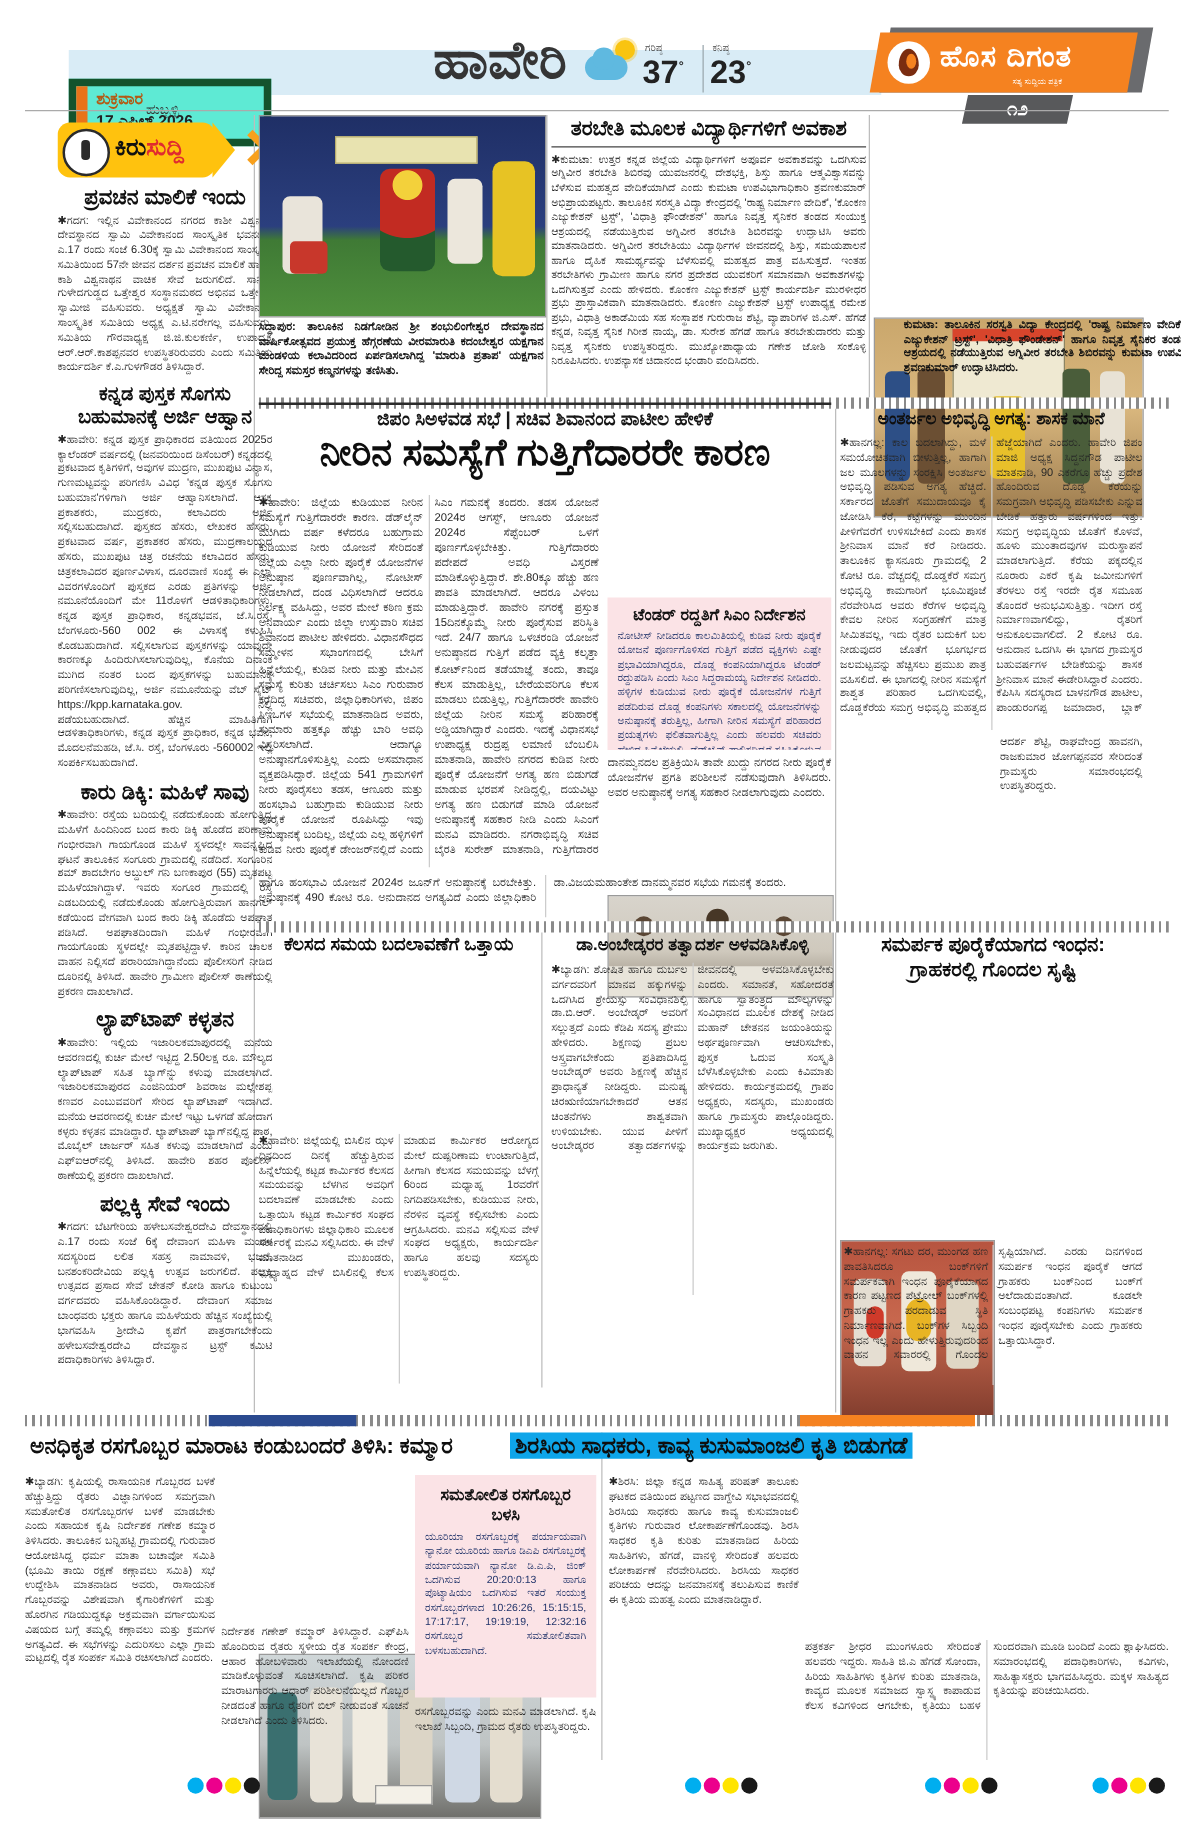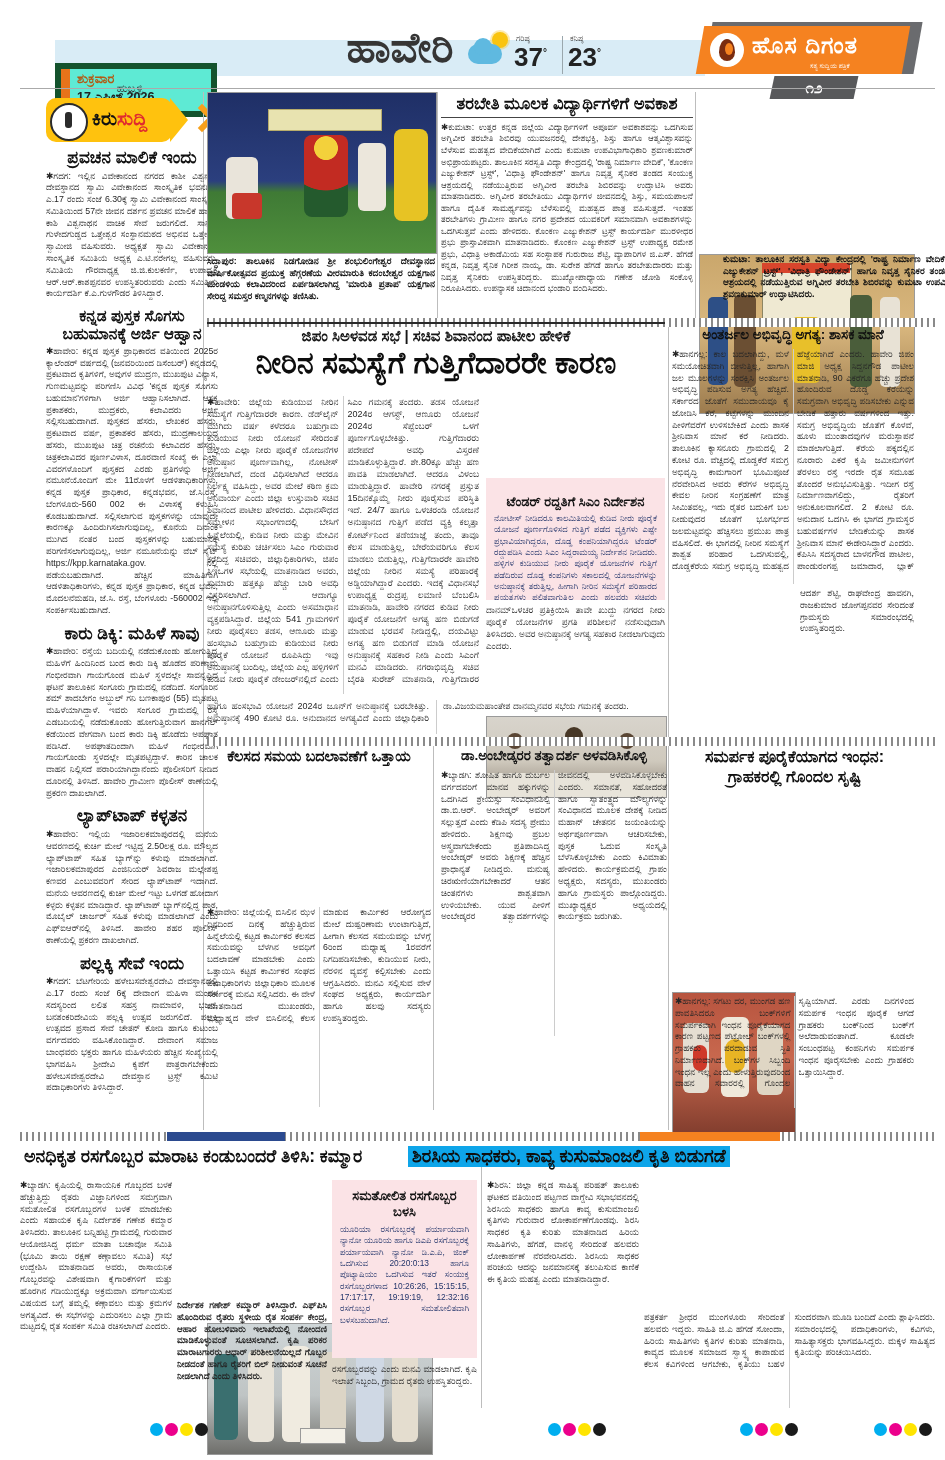--- a/index.html
+++ b/index.html
@@ -148,25 +148,25 @@
 
   <div class="abs k-body cols2" style="left:207px;top:396px;width:272px;height:298px;font-size:9px;">✱ಹಾವೇರಿ: ಜಿಲ್ಲೆಯ ಕುಡಿಯುವ ನೀರಿನ ಸಮಸ್ಯೆಗೆ ಗುತ್ತಿಗೆದಾರರೇ ಕಾರಣ. ಡೆಡ್‌ಲೈನ್ ಮುಗಿದು ವರ್ಷ ಕಳೆದರೂ ಬಹುಗ್ರಾಮ ಕುಡಿಯುವ ನೀರು ಯೋಜನೆ ಸೇರಿದಂತೆ ಜಿಲ್ಲೆಯ ಎಲ್ಲಾ ನೀರು ಪೂರೈಕೆ ಯೋಜನೆಗಳ ಅನುಷ್ಠಾನ ಪೂರ್ಣವಾಗಿಲ್ಲ, ನೋಟೀಸ್ ನೀಡಲಾಗಿದೆ, ದಂಡ ವಿಧಿಸಲಾಗಿದೆ ಆದರೂ ನಿರ್ಲಕ್ಷ್ಯ ವಹಿಸಿದ್ದು, ಅವರ ಮೇಲೆ ಕಠಿಣ ಕ್ರಮ ಅನಿವಾರ್ಯ ಎಂದು ಜಿಲ್ಲಾ ಉಸ್ತುವಾರಿ ಸಚಿವ ಶಿವಾನಂದ ಪಾಟೀಲ ಹೇಳಿದರು. ವಿಧಾನಸೌಧದ ಸಮ್ಮೇಳನ ಸಭಾಂಗಣದಲ್ಲಿ ಬೇಸಿಗೆ ಹಿನ್ನೆಲೆಯಲ್ಲಿ, ಕುಡಿವ ನೀರು ಮತ್ತು ಮೇವಿನ ಸಮಸ್ಯೆ ಕುರಿತು ಚರ್ಚಿಸಲು ಸಿಎಂ ಗುರುವಾರ ಕರೆದಿದ್ದ ಸಚಿವರು, ಜಿಲ್ಲಾಧಿಕಾರಿಗಳು, ಜಿಪಂ ಸಿಇಒಗಳ ಸಭೆಯಲ್ಲಿ ಮಾತನಾಡಿದ ಅವರು, ಸುಮಾರು ಹತ್ತಕ್ಕೂ ಹೆಚ್ಚು ಬಾರಿ ಅವಧಿ ವಿಸ್ತರಿಸಲಾಗಿದೆ. ಆದಾಗ್ಯೂ ಅನುಷ್ಠಾನಗೊಳಿಸುತ್ತಿಲ್ಲ ಎಂದು ಅಸಮಾಧಾನ ವ್ಯಕ್ತಪಡಿಸಿದ್ದಾರೆ. ಜಿಲ್ಲೆಯ 541 ಗ್ರಾಮಗಳಿಗೆ ನೀರು ಪೂರೈಸಲು ತಡಸ, ಆಣೂರು ಮತ್ತು ಹಂಸಭಾವಿ ಬಹುಗ್ರಾಮ ಕುಡಿಯುವ ನೀರು ಪೂರೈಕೆ ಯೋಜನೆ ರೂಪಿಸಿದ್ದು ಇವು ಅನುಷ್ಠಾನಕ್ಕೆ ಬಂದಿಲ್ಲ, ಜಿಲ್ಲೆಯ ಎಲ್ಲ ಹಳ್ಳಿಗಳಿಗೆ ಕುಡಿವ ನೀರು ಪೂರೈಕೆ ಡೇಂಜರ್‌ನಲ್ಲಿದೆ ಎಂದು ಸಿಎಂ ಗಮನಕ್ಕೆ ತಂದರು. ತಡಸ ಯೋಜನೆ 2024ರ ಆಗಸ್ಟ್, ಆಣೂರು ಯೋಜನೆ 2024ರ ಸೆಪ್ಟೆಂಬರ್ ಒಳಗೆ ಪೂರ್ಣಗೊಳ್ಳಬೇಕಿತ್ತು. ಗುತ್ತಿಗೆದಾರರು ಪದೇಪದೆ ಅವಧಿ ವಿಸ್ತರಣೆ ಮಾಡಿಕೊಳ್ಳುತ್ತಿದ್ದಾರೆ. ಶೇ.80ಕ್ಕೂ ಹೆಚ್ಚು ಹಣ ಪಾವತಿ ಮಾಡಲಾಗಿದೆ. ಆದರೂ ವಿಳಂಬ ಮಾಡುತ್ತಿದ್ದಾರೆ. ಹಾವೇರಿ ನಗರಕ್ಕೆ ಪ್ರಸ್ತುತ 15ದಿನಕ್ಕೊಮ್ಮೆ ನೀರು ಪೂರೈಸುವ ಪರಿಸ್ಥಿತಿ ಇದೆ. 24/7 ಹಾಗೂ ಒಳಚರಂಡಿ ಯೋಜನೆ ಅನುಷ್ಠಾನದ ಗುತ್ತಿಗೆ ಪಡೆದ ವ್ಯಕ್ತಿ ಕಲ್ಕತ್ತಾ ಕೋರ್ಟ್‌ನಿಂದ ತಡೆಯಾಜ್ಞೆ ತಂದು, ತಾವೂ ಕೆಲಸ ಮಾಡುತ್ತಿಲ್ಲ, ಬೇರೆಯವರಿಗೂ ಕೆಲಸ ಮಾಡಲು ಬಿಡುತ್ತಿಲ್ಲ, ಗುತ್ತಿಗೆದಾರರೇ ಹಾವೇರಿ ಜಿಲ್ಲೆಯ ನೀರಿನ ಸಮಸ್ಯೆ ಪರಿಹಾರಕ್ಕೆ ಅಡ್ಡಿಯಾಗಿದ್ದಾರೆ ಎಂದರು. ಇದಕ್ಕೆ ವಿಧಾನಸಭೆ ಉಪಾಧ್ಯಕ್ಷ ರುದ್ರಪ್ಪ ಲಮಾಣಿ ಬೆಂಬಲಿಸಿ ಮಾತನಾಡಿ, ಹಾವೇರಿ ನಗರದ ಕುಡಿವ ನೀರು ಪೂರೈಕೆ ಯೋಜನೆಗೆ ಅಗತ್ಯ ಹಣ ಬಿಡುಗಡೆ ಮಾಡುವ ಭರವಸೆ ನೀಡಿದ್ದಲ್ಲಿ, ದಯವಿಟ್ಟು ಅಗತ್ಯ ಹಣ ಬಿಡುಗಡೆ ಮಾಡಿ ಯೋಜನೆ ಅನುಷ್ಠಾನಕ್ಕೆ ಸಹಕಾರ ನೀಡಿ ಎಂದು ಸಿಎಂಗೆ ಮನವಿ ಮಾಡಿದರು. ನಗರಾಭಿವೃದ್ಧಿ ಸಚಿವ ಬೈರತಿ ಸುರೇಶ್ ಮಾತನಾಡಿ, ಗುತ್ತಿಗೆದಾರರ ಬಗ್ಗೆ ಸಚಿವ ಶಿವಾನಂದ ಪಾಟೀಲರ ಅಭಿಪ್ರಾಯ ಸರಿ ಇದೆ. ಕೆಲವು ದೊಡ್ಡ ಕಂಪನಿಗಳು ರಾಜ್ಯದ ಹಲವು ಯೋಜನೆಗಳ ಗುತ್ತಿಗೆ ಪಡೆದುಕೊಂಡಿವೆ, ಆದರೆ ಕಾಲಮಿತಿಯಲ್ಲಿ ಪೂರ್ಣಗೊಳಿಸುತ್ತಿಲ್ಲ, ಪ್ರಶ್ನೆ ಮಾಡಿದರೆ ಎಲ್ಲೆಲ್ಲಿಂದಲೋ ಫೋನ್ ಕರೆ ಮಾಡಿಸಿ ಒತ್ತಡ ತರುತ್ತಿದ್ದಾರೆ ಎಂದರು.</div>
 
   <div class="abs photo" style="left:486px;top:394px;width:179px;height:80px;background:linear-gradient(180deg,#d8d4cc 0%,#cfc9bd 55%,#8f8578 100%);">
     <div class="abs" style="left:0;bottom:0;width:179px;height:24px;background:#e8e4da;"></div>
     <div class="abs" style="left:20px;top:16px;width:16px;height:16px;border-radius:50%;background:#5a4634;"></div>
     <div class="abs" style="left:78px;top:10px;width:18px;height:18px;border-radius:50%;background:#473726;"></div>
     <div class="abs" style="left:132px;top:16px;width:16px;height:16px;border-radius:50%;background:#5a4634;"></div>
   </div>
 
-  <div class="abs pinkbox" style="left:486px;top:478px;width:179px;height:122px;padding:16px 8px;box-sizing:border-box;">
+  <div class="abs pinkbox" style="left:486px;top:478px;width:179px;height:122px;padding:6px 8px;box-sizing:border-box;">
     <div class="bx-title" style="font-size:13px;">ಟೆಂಡರ್ ರದ್ದತಿಗೆ ಸಿಎಂ ನಿರ್ದೇಶನ</div>
     <div class="bx-body" style="font-size:8.4px;margin-top:3px;">ನೋಟೀಸ್ ನೀಡಿದರೂ ಕಾಲಮಿತಿಯಲ್ಲಿ ಕುಡಿವ ನೀರು ಪೂರೈಕೆ ಯೋಜನೆ ಪೂರ್ಣಗೊಳಿಸದ ಗುತ್ತಿಗೆ ಪಡೆದ ವ್ಯಕ್ತಿಗಳು ಎಷ್ಟೇ ಪ್ರಭಾವಿಯಾಗಿದ್ದರೂ, ದೊಡ್ಡ ಕಂಪನಿಯಾಗಿದ್ದರೂ ಟೆಂಡರ್ ರದ್ದುಪಡಿಸಿ ಎಂದು ಸಿಎಂ ಸಿದ್ದರಾಮಯ್ಯ ನಿರ್ದೇಶನ ನೀಡಿದರು. ಹಳ್ಳಿಗಳ ಕುಡಿಯುವ ನೀರು ಪೂರೈಕೆ ಯೋಜನೆಗಳ ಗುತ್ತಿಗೆ ಪಡೆದಿರುವ ದೊಡ್ಡ ಕಂಪನಿಗಳು ಸಕಾಲದಲ್ಲಿ ಯೋಜನೆಗಳನ್ನು ಅನುಷ್ಠಾನಕ್ಕೆ ತರುತ್ತಿಲ್ಲ, ಹೀಗಾಗಿ ನೀರಿನ ಸಮಸ್ಯೆಗೆ ಪರಿಹಾರದ ಪ್ರಯತ್ನಗಳು ಫಲಿತವಾಗುತ್ತಿಲ್ಲ ಎಂದು ಹಲವರು ಸಚಿವರು ಹೇಳಿದ ಹಿನ್ನೆಲೆಯಲ್ಲಿ, ಡೆಡ್‌ಲೈನ್ ಪಾಲಿಸದಿದ್ದರೆ ಸಹಿಸಿಕೊಳ್ಳುವ ಅಗತ್ಯವಿಲ್ಲ ಎಂದು ಸಿಎಂ ಹೇಳಿದರು.</div>
   </div>
-  <div class="abs k-body" style="left:486px;top:604px;width:179px;height:90px;font-size:9px;">ದಾನಮ್ಒಳಚರ ಪ್ರತಿಕ್ರಿಯಿಸಿ ತಾವೇ ಖುದ್ದು ನಗರದ ನೀರು ಪೂರೈಕೆ ಯೋಜನೆಗಳ ಪ್ರಗತಿ ಪರಿಶೀಲನೆ ನಡೆಸುವುದಾಗಿ ತಿಳಿಸಿದರು. ಅವರ ಅನುಷ್ಠಾನಕ್ಕೆ ಅಗತ್ಯ ಸಹಕಾರ ನೀಡಲಾಗುವುದು ಎಂದರು.</div>
+  <div class="abs k-body" style="left:486px;top:604px;width:179px;height:90px;font-size:9px;">ದಾನಮ್ವನದಲ ಪ್ರತಿಕ್ರಿಯಿಸಿ ತಾವೇ ಖುದ್ದು ನಗರದ ನೀರು ಪೂರೈಕೆ ಯೋಜನೆಗಳ ಪ್ರಗತಿ ಪರಿಶೀಲನೆ ನಡೆಸುವುದಾಗಿ ತಿಳಿಸಿದರು. ಅವರ ಅನುಷ್ಠಾನಕ್ಕೆ ಅಗತ್ಯ ಸಹಕಾರ ನೀಡಲಾಗುವುದು ಎಂದರು.</div>
 
   <div class="abs k-body cols2" style="left:207px;top:700px;width:458px;height:34px;column-gap:14px;font-size:9px;">ಹಾಗೂ ಹಂಸಭಾವಿ ಯೋಜನೆ 2024ರ ಜೂನ್‌ಗೆ ಅನುಷ್ಠಾನಕ್ಕೆ ಬರಬೇಕಿತ್ತು. ಅನುಷ್ಠಾನಕ್ಕೆ 490 ಕೋಟಿ ರೂ. ಅನುದಾನದ ಅಗತ್ಯವಿದೆ ಎಂದು ಜಿಲ್ಲಾಧಿಕಾರಿ ಡಾ.ವಿಜಯಮಹಾಂತೇಶ ದಾನಮ್ಮನವರ ಸಭೆಯ ಗಮನಕ್ಕೆ ತಂದರು.</div>
 
   <div class="abs ticks" style="left:207px;top:737px;width:728px;"></div>
 
   <div class="abs nowrap" style="left:672px;top:327px;width:242px;text-align:center;font-size:13.5px;font-weight:900;color:#0f0f0f;">ಅಂತರ್ಜಲ ಅಭಿವೃದ್ಧಿ ಅಗತ್ಯ: ಶಾಸಕ ಮಾನೆ</div>
   <div class="abs k-body cols2" style="left:672px;top:349px;width:242px;height:235px;column-gap:8px;">✱ಹಾನಗಲ್ಲ: ಕಾಲ ಬದಲಾಗಿದ್ದು, ಮಳೆ ಸಮಯೋಚಿತವಾಗಿ ಬೀಳುತ್ತಿಲ್ಲ, ಹಾಗಾಗಿ ಜಲ ಮೂಲಗಳನ್ನು ಸಂರಕ್ಷಿಸಿ ಅಂತರ್ಜಲ ಅಭಿವೃದ್ಧಿ ಪಡಿಸುವ ಅಗತ್ಯ ಹೆಚ್ಚಿದೆ. ಸರ್ಕಾರದ ಜೊತೆಗೆ ಸಮುದಾಯವೂ ಕೈ ಜೋಡಿಸಿ ಕೆರೆ, ಕಟ್ಟೆಗಳನ್ನು ಮುಂದಿನ ಪೀಳಿಗೆವರೆಗೆ ಉಳಿಸಬೇಕಿದೆ ಎಂದು ಶಾಸಕ ಶ್ರೀನಿವಾಸ ಮಾನೆ ಕರೆ ನೀಡಿದರು. ತಾಲೂಕಿನ ಕ್ಯಾಸನೂರು ಗ್ರಾಮದಲ್ಲಿ 2 ಕೋಟಿ ರೂ. ವೆಚ್ಚದಲ್ಲಿ ದೊಡ್ಡಕೆರೆ ಸಮಗ್ರ ಅಭಿವೃದ್ಧಿ ಕಾಮಗಾರಿಗೆ ಭೂಮಿಪೂಜೆ ನೆರವೇರಿಸಿದ ಅವರು ಕೆರೆಗಳ ಅಭಿವೃದ್ಧಿ ಕೇವಲ ನೀರಿನ ಸಂಗ್ರಹಣೆಗೆ ಮಾತ್ರ ಸೀಮಿತವಲ್ಲ, ಇದು ರೈತರ ಬದುಕಿಗೆ ಬಲ ನೀಡುವುದರ ಜೊತೆಗೆ ಭೂಗರ್ಭದ ಜಲಮಟ್ಟವನ್ನು ಹೆಚ್ಚಿಸಲು ಪ್ರಮುಖ ಪಾತ್ರ ವಹಿಸಲಿದೆ. ಈ ಭಾಗದಲ್ಲಿ ನೀರಿನ ಸಮಸ್ಯೆಗೆ ಶಾಶ್ವತ ಪರಿಹಾರ ಒದಗಿಸುವಲ್ಲಿ, ದೊಡ್ಡಕೆರೆಯ ಸಮಗ್ರ ಅಭಿವೃದ್ಧಿ ಮಹತ್ವದ ಹೆಜ್ಜೆಯಾಗಿದೆ ಎಂದರು. ಹಾವೇರಿ ಜಿಪಂ ಮಾಜಿ ಅಧ್ಯಕ್ಷ ಸಿದ್ದನಗೌಡ ಪಾಟೀಲ ಮಾತನಾಡಿ, 90 ಎಕರೆಗೂ ಹೆಚ್ಚು ಪ್ರದೇಶ ಹೊಂದಿರುವ ದೊಡ್ಡ ಕೆರೆಯನ್ನು ಸಮಗ್ರವಾಗಿ ಅಭಿವೃದ್ಧಿ ಪಡಿಸಬೇಕು ಎನ್ನುವ ಬೇಡಿಕೆ ಹತ್ತಾರು ವರ್ಷಗಳಿಂದ ಇತ್ತು. ಸಮಗ್ರ ಅಭಿವೃದ್ಧಿಯ ಜೊತೆಗೆ ಕೊಳವೆ, ಹೂಳು ಮುಂತಾದವುಗಳ ಮರುಸ್ಥಾಪನೆ ಮಾಡಲಾಗುತ್ತಿದೆ. ಕೆರೆಯ ಪಕ್ಕದಲ್ಲಿನ ನೂರಾರು ಎಕರೆ ಕೃಷಿ ಜಮೀನುಗಳಿಗೆ ತೆರಳಲು ರಸ್ತೆ ಇರದೇ ರೈತ ಸಮೂಹ ತೊಂದರೆ ಅನುಭವಿಸುತ್ತಿತ್ತು. ಇದೀಗ ರಸ್ತೆ ನಿರ್ಮಾಣವಾಗಲಿದ್ದು, ರೈತರಿಗೆ ಅನುಕೂಲವಾಗಲಿದೆ. 2 ಕೋಟಿ ರೂ. ಅನುದಾನ ಒದಗಿಸಿ ಈ ಭಾಗದ ಗ್ರಾಮಸ್ಥರ ಬಹುವರ್ಷಗಳ ಬೇಡಿಕೆಯನ್ನು ಶಾಸಕ ಶ್ರೀನಿವಾಸ ಮಾನೆ ಈಡೇರಿಸಿದ್ದಾರೆ ಎಂದರು. ಕೆಪಿಸಿಸಿ ಸದಸ್ಯರಾದ ಬಾಳನಗೌಡ ಪಾಟೀಲ, ಪಾಂಡುರಂಗಪ್ಪ ಜಮಾದಾರ, ಬ್ಲಾಕ್ ಕಾಂಗ್ರೆಸ್ ಅಧ್ಯಕ್ಷ ಹನುಮಂತಪ್ಪ ಮರಡಿ, ಮುಖಂಡರಾದ ನಾಗರಾಜ ಗಣಿವೂರ, ವೀರಭದ್ರಗೌಡ ಪಾಟೀಲ, ಈರಣ್ಣ ಬೈಲವಾಳ, ಎಸ್.ಜಿ.ಪಾಟೀಲ, ಗುರುನಾಥಗೌಡ ಪಾಟೀಲ, ಪ್ರಕಾಶಗೌಡ ಪಾಟೀಲ, ವಿಜಯಕಾಂತ ಪಾಟೀಲ, ಗಣೇಶ ದಣ್ಣಿಕಿಣ್ಣ, ಸುರೇಶ ದಣ್ಣಿಕಿಣ್ಣ, ಬಸಪ್ಪ ಮೂಡಾರ, ಕೃಷ್ಣ ವರ್ಧರ, ಸಂಜೀವ್ ಪಾಟೀಲ, ನಾಗರಾಜ್ ಶಿಡ್ಲಾಳ, ಸುರೇಶ ಕರಿಯಪ್ಪನವರ,</div>
   <div class="abs photo" style="left:672px;top:588px;width:122px;height:145px;background:linear-gradient(180deg,#b7543f 0%,#c8684e 45%,#7e3b2c 100%);">
     <div class="abs" style="left:10px;top:30px;width:26px;height:70px;border-radius:6px;background:#e5ded2;"></div>
     <div class="abs" style="left:48px;top:24px;width:28px;height:80px;border-radius:6px;background:#efe8da;"></div>
@@ -198,21 +198,21 @@
 
   <div class="abs k-body cols2" style="left:675px;top:996px;width:239px;height:112px;column-gap:8px;">✱ಹಾನಗಲ್ಲ: ಸಗಟು ದರ, ಮುಂಗಡ ಹಣ ಪಾವತಿಸಿದರೂ ಬಂಕ್‌ಗಳಿಗೆ ಸಮರ್ಪಕವಾಗಿ ಇಂಧನ ಪೂರೈಕೆಯಾಗದ ಕಾರಣ ಪಟ್ಟಣದ ಪೆಟ್ರೋಲ್ ಬಂಕ್‌ಗಳಲ್ಲಿ ಗ್ರಾಹಕರು ಪರದಾಡುವ ಸ್ಥಿತಿ ನಿರ್ಮಾಣವಾಗಿದೆ. ಬಂಕ್‌ಗಳ ಸಿಬ್ಬಂದಿ ಇಂಧನ ಇಲ್ಲ ಎಂದು ಹೇಳುತ್ತಿರುವುದರಿಂದ ವಾಹನ ಸವಾರರಲ್ಲಿ ಗೊಂದಲ ಸೃಷ್ಟಿಯಾಗಿದೆ. ಎರಡು ದಿನಗಳಿಂದ ಸಮರ್ಪಕ ಇಂಧನ ಪೂರೈಕೆ ಆಗದೆ ಗ್ರಾಹಕರು ಬಂಕ್‌ನಿಂದ ಬಂಕ್‌ಗೆ ಅಲೆದಾಡುವಂತಾಗಿದೆ. ಕೂಡಲೇ ಸಂಬಂಧಪಟ್ಟ ಕಂಪನಿಗಳು ಸಮರ್ಪಕ ಇಂಧನ ಪೂರೈಸಬೇಕು ಎಂದು ಗ್ರಾಹಕರು ಒತ್ತಾಯಿಸಿದ್ದಾರೆ.</div>
 
   <div class="abs ticks" style="left:20px;top:1132px;width:915px;"></div>
   <div class="abs" style="left:167px;top:1132px;width:118px;height:9px;background:#2b4a8f;"></div>
   <div class="abs" style="left:640px;top:1132px;width:140px;height:9px;background:#f58220;"></div>
 
   <div class="abs nowrap" style="left:24px;top:1146px;font-size:17.5px;font-weight:900;color:#0e0e0e;">ಅನಧಿಕೃತ ರಸಗೊಬ್ಬರ ಮಾರಾಟ ಕಂಡುಬಂದರೆ ತಿಳಿಸಿ: ಕಮ್ಮಾರ</div>
   <div class="abs k-body" style="left:20px;top:1180px;width:152px;height:228px;">✱ಬ್ಯಾಡಗಿ: ಕೃಷಿಯಲ್ಲಿ ರಾಸಾಯನಿಕ ಗೊಬ್ಬರದ ಬಳಕೆ ಹೆಚ್ಚುತ್ತಿದ್ದು ರೈತರು ವಿಜ್ಞಾನಿಗಳಿಂದ ಸಮಗ್ರವಾಗಿ ಸಮತೋಲಿತ ರಸಗೊಬ್ಬರಗಳ ಬಳಕೆ ಮಾಡಬೇಕು ಎಂದು ಸಹಾಯಕ ಕೃಷಿ ನಿರ್ದೇಶಕ ಗಣೇಶ ಕಮ್ಮಾರ ತಿಳಿಸಿದರು. ತಾಲೂಕಿನ ಬನ್ನಿಹಟ್ಟಿ ಗ್ರಾಮದಲ್ಲಿ ಗುರುವಾರ ಆಯೋಜಿಸಿದ್ದ ಧರ್ಮ ಮಾತಾ ಬಚಾವೋ ಸಮಿತಿ (ಭೂಮಿ ತಾಯಿ ರಕ್ಷಣೆ ಕಣ್ಗಾವಲು ಸಮಿತಿ) ಸಭೆ ಉದ್ದೇಶಿಸಿ ಮಾತನಾಡಿದ ಅವರು, ರಾಸಾಯನಿಕ ಗೊಬ್ಬರವನ್ನು ವಿಶೇಷವಾಗಿ ಕೈಗಾರಿಕೆಗಳಿಗೆ ಮತ್ತು ಹೊರಗಿನ ಗಡಿಯುದ್ದಕ್ಕೂ ಅಕ್ರಮವಾಗಿ ವರ್ಗಾಯಿಸುವ ವಿಷಯದ ಬಗ್ಗೆ ತಮ್ಮಲ್ಲಿ ಕಣ್ಗಾವಲು ಮತ್ತು ಕ್ರಮಗಳ ಅಗತ್ಯವಿದೆ. ಈ ಸಭೆಗಳನ್ನು ಎದುರಿಸಲು ಎಲ್ಲಾ ಗ್ರಾಮ ಮಟ್ಟದಲ್ಲಿ ರೈತ ಸಂಪರ್ಕ ಸಮಿತಿ ರಚಿಸಲಾಗಿದೆ ಎಂದರು.</div>
 
-  <div class="abs k-body" style="left:177px;top:1300px;width:150px;height:108px;font-weight:bold;">ನಿರ್ದೇಶಕ ಗಣೇಶ್ ಕಮ್ಮಾರ್ ತಿಳಿಸಿದ್ದಾರೆ. ಎಫ್‌ಪಿಸಿ ಹೊಂದಿರುವ ರೈತರು ಸ್ಥಳೀಯ ರೈತ ಸಂಪರ್ಕ ಕೇಂದ್ರ, ಆಹಾರ ಹೋಬಳಿವಾರು ಇಲಾಖೆಯಲ್ಲಿ ನೋಂದಣಿ ಮಾಡಿಕೊಳ್ಳುವಂತೆ ಸೂಚಿಸಲಾಗಿದೆ. ಕೃಷಿ ಪರಿಕರ ಮಾರಾಟಗಾರರು ಆಧಾರ್ ಪರಿಶೀಲನೆಯಿಲ್ಲದೆ ಗೊಬ್ಬರ ನೀಡದಂತೆ ಹಾಗೂ ರೈತರಿಗೆ ಬಿಲ್ ನೀಡುವಂತೆ ಸೂಚನೆ ನೀಡಲಾಗಿದೆ ಎಂದು ತಿಳಿಸಿದರು.</div>
+  <div class="abs k-body" style="left:177px;top:1300px;width:150px;height:108px;">ನಿರ್ದೇಶಕ ಗಣೇಶ್ ಕಮ್ಮಾರ್ ತಿಳಿಸಿದ್ದಾರೆ. ಎಫ್‌ಪಿಸಿ ಹೊಂದಿರುವ ರೈತರು ಸ್ಥಳೀಯ ರೈತ ಸಂಪರ್ಕ ಕೇಂದ್ರ, ಆಹಾರ ಹೋಬಳಿವಾರು ಇಲಾಖೆಯಲ್ಲಿ ನೋಂದಣಿ ಮಾಡಿಕೊಳ್ಳುವಂತೆ ಸೂಚಿಸಲಾಗಿದೆ. ಕೃಷಿ ಪರಿಕರ ಮಾರಾಟಗಾರರು ಆಧಾರ್ ಪರಿಶೀಲನೆಯಿಲ್ಲದೆ ಗೊಬ್ಬರ ನೀಡದಂತೆ ಹಾಗೂ ರೈತರಿಗೆ ಬಿಲ್ ನೀಡುವಂತೆ ಸೂಚನೆ ನೀಡಲಾಗಿದೆ ಎಂದು ತಿಳಿಸಿದರು.</div>
   <div class="abs pinkbox" style="left:332px;top:1180px;width:145px;height:178px;padding:8px 8px;box-sizing:border-box;">
     <div class="bx-title" style="font-size:13px;">ಸಮತೋಲಿತ ರಸಗೊಬ್ಬರ ಬಳಸಿ</div>
     <div class="bx-body" style="font-size:8.4px;margin-top:4px;">ಯೂರಿಯಾ ರಸಗೊಬ್ಬರಕ್ಕೆ ಪರ್ಯಾಯವಾಗಿ ನ್ಯಾನೋ ಯೂರಿಯ ಹಾಗೂ ಡಿಎಪಿ ರಸಗೊಬ್ಬರಕ್ಕೆ ಪರ್ಯಾಯವಾಗಿ ನ್ಯಾನೋ ಡಿ.ಎ.ಪಿ, ಜಿಂಕ್ ಒದಗಿಸುವ 20:20:0:13 ಹಾಗೂ ಪೊಟ್ಯಾಷಿಯಂ ಒದಗಿಸುವ ಇತರೆ ಸಂಯುಕ್ತ ರಸಗೊಬ್ಬರಗಳಾದ 10:26:26, 15:15:15, 17:17:17, 19:19:19, 12:32:16 ರಸಗೊಬ್ಬರ ಸಮತೋಲಿತವಾಗಿ ಬಳಸಬಹುದಾಗಿದೆ.</div>
   </div>
   <div class="abs k-body" style="left:332px;top:1364px;width:145px;height:44px;">ರಸಗೊಬ್ಬರವನ್ನು ಎಂದು ಮನವಿ ಮಾಡಲಾಗಿದೆ. ಕೃಷಿ ಇಲಾಖೆ ಸಿಬ್ಬಂದಿ, ಗ್ರಾಮದ ರೈತರು ಉಪಸ್ಥಿತರಿದ್ದರು.</div>
 
   <div class="abs vrule" style="left:481px;top:1146px;height:262px;"></div>
   <div class="abs nowrap" style="left:408px;top:1146px;font-size:18px;font-weight:900;color:#0e0e0e;background:#0ea5e9;padding:0 4px;">ಶಿರಸಿಯ ಸಾಧಕರು, ಕಾವ್ಯ ಕುಸುಮಾಂಜಲಿ ಕೃತಿ ಬಿಡುಗಡೆ</div>
   <div class="abs k-body" style="left:487px;top:1180px;width:152px;height:228px;">✱ಶಿರಸಿ: ಜಿಲ್ಲಾ ಕನ್ನಡ ಸಾಹಿತ್ಯ ಪರಿಷತ್ ತಾಲೂಕು ಘಟಕದ ವತಿಯಿಂದ ಪಟ್ಟಣದ ವಾಗ್ದೇವಿ ಸಭಾಭವನದಲ್ಲಿ ಶಿರಸಿಯ ಸಾಧಕರು ಹಾಗೂ ಕಾವ್ಯ ಕುಸುಮಾಂಜಲಿ ಕೃತಿಗಳು ಗುರುವಾರ ಲೋಕಾರ್ಪಣೆಗೊಂಡವು. ಶಿರಸಿ ಸಾಧಕರ ಕೃತಿ ಕುರಿತು ಮಾತನಾಡಿದ ಹಿರಿಯ ಸಾಹಿತಿಗಳು, ಹೆಗಡೆ, ವಾನಳ್ಳಿ ಸೇರಿದಂತೆ ಹಲವರು ಲೋಕಾರ್ಪಣೆ ನೆರವೇರಿಸಿದರು. ಶಿರಸಿಯ ಸಾಧಕರ ಪರಿಚಯ ಆದನ್ನು ಜನಮಾನಸಕ್ಕೆ ತಲುಪಿಸುವ ಕಾಣಿಕೆ ಈ ಕೃತಿಯ ಮಹತ್ವ ಎಂದು ಮಾತನಾಡಿದ್ದಾರೆ.</div>
 

